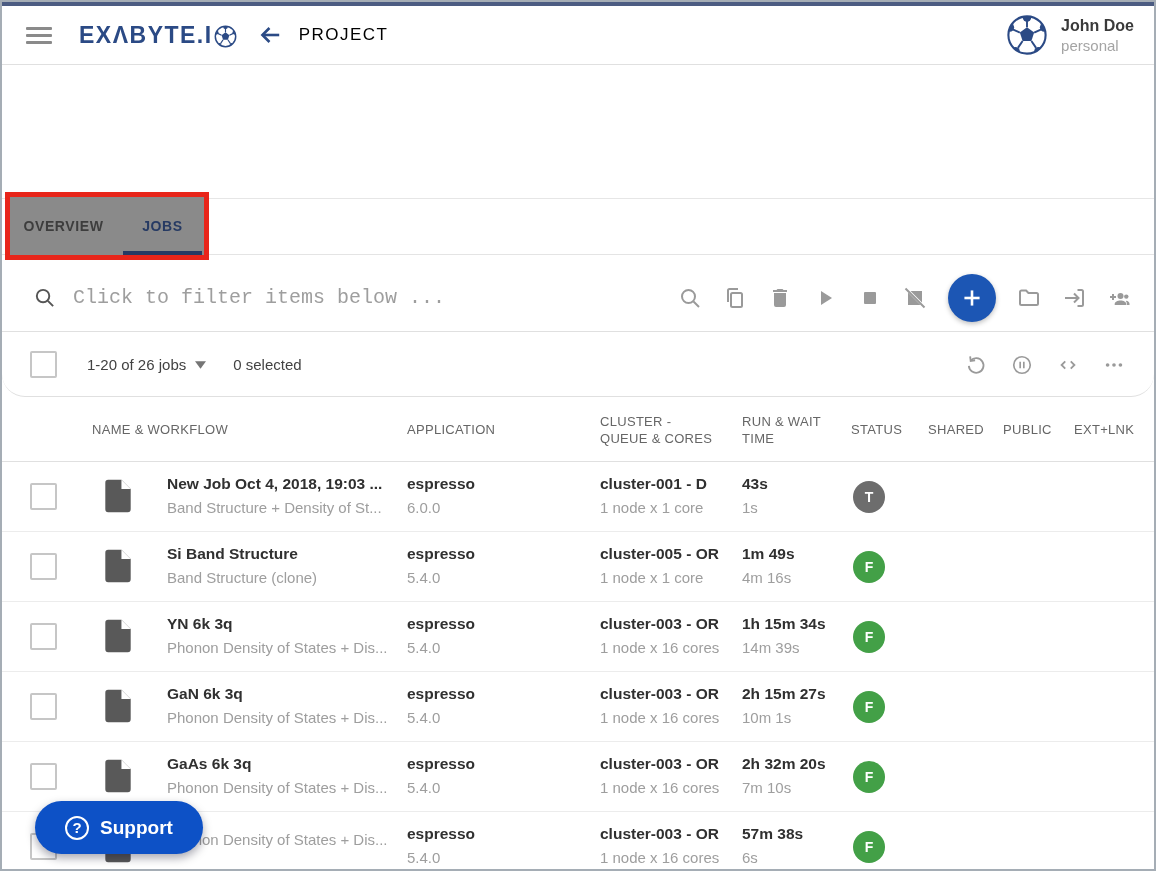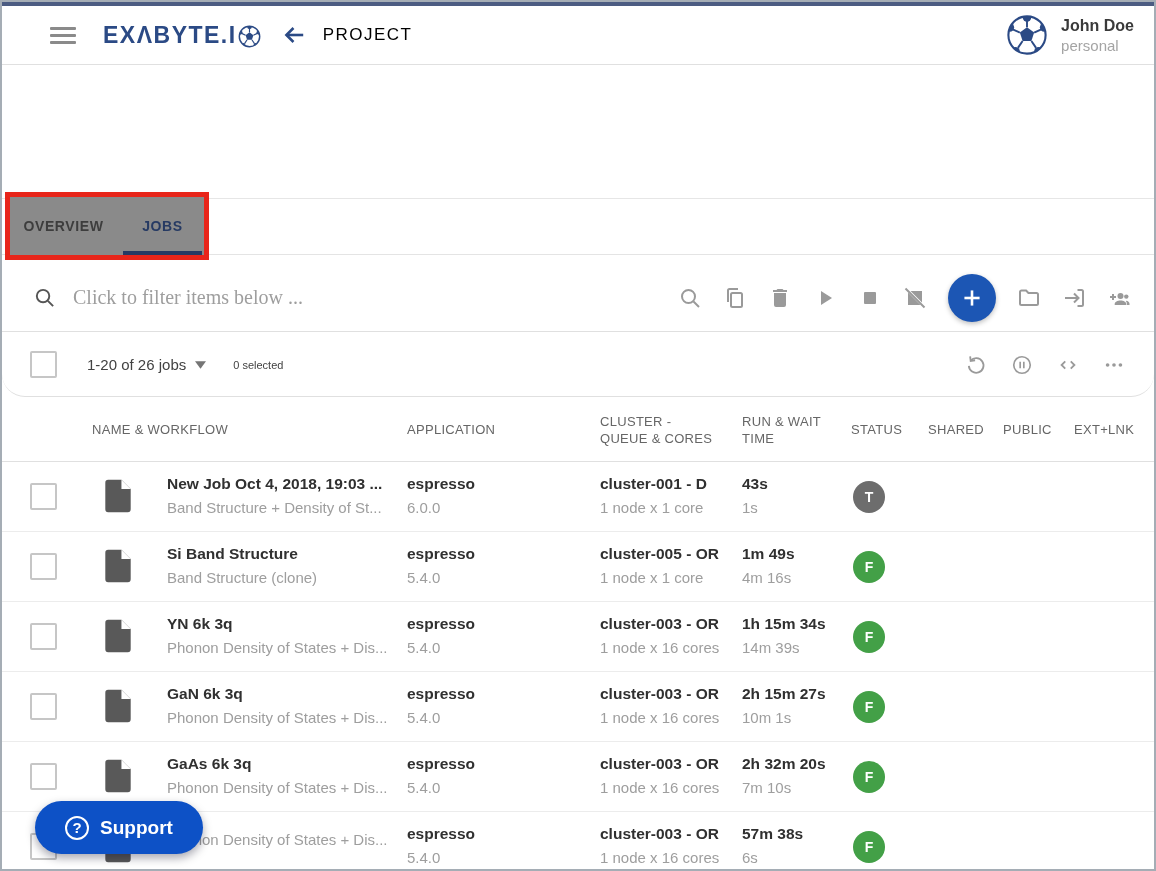--- a/index.html
+++ b/index.html
@@ -7,21 +7,21 @@
   body { font-family:"Liberation Sans", sans-serif; }
 
   .screen{
     position:relative; width:1156px; height:871px; background:#fff;
     border:2px solid #a5adb5; overflow:hidden;
   }
   .topstrip{ position:absolute; top:0; left:0; right:0; height:4px; background:#4c5c82; z-index:3; }
 
   
   .appbar{ position:absolute; top:4px; left:0; right:0; height:59px; background:#fff;
-    border-bottom:1px solid #e0e0e0; display:flex; align-items:center;padding-left:24px; }
+    border-bottom:1px solid #e0e0e0; display:flex; align-items:center; }
   .hamburger{ margin-left:24px; cursor:pointer; }
   .hamburger i{ display:block; width:26px; height:3px; background:#8a8a8a; margin:4px 0; border-radius:1px; }
   .logo{ margin-left:27px; display:flex; align-items:center; font-size:23px; font-weight:bold;
     letter-spacing:1.5px; color:#2b4a85; }
   .logo .ball{ width:23px; height:23px; margin-left:1px; margin-top:2px; }
   .backarrow{ width:26px; height:26px; margin-left:20px; color:#2b4a85; cursor:pointer; }
   .navtitle{ margin-left:16px; font-size:17px; letter-spacing:1.5px; color:#000000; }
   .userblock{ margin-left:auto; margin-right:20px; display:flex; align-items:center; gap:13px; }
   .avatar{ width:42px; height:42px; cursor:pointer; }
   .username{ font-size:16px; color:#3a3a3a; font-weight:bold; line-height:20px; }
@@ -48,39 +48,39 @@
     letter-spacing:0.6px; cursor:pointer; position:relative; }
   .tab.overview{ width:107px; color:#3d3d3d; }
   .tab.jobs{ width:79px; margin-left:6px; color:#263a63; }
   .tab .underline{ position:absolute; bottom:0; left:0; right:0; height:4px; background:#263a63; }
 
   
   .filterbar{ position:absolute; top:262px; left:0; right:0; height:68px; background:#fff;
     border-bottom:1px solid #e0e0e0; display:flex; align-items:center; }
   .searchglyph{ width:23px; height:23px; margin-left:31px; color:#555; }
   .filterinput{ margin-left:17px; border:none; outline:none; font-size:20px; color:#424242; width:430px;
-    font-family:Liberation Serif, serif; }
+    font-family:Liberation Mono, monospace; }
   .filterinput::placeholder{ color:#9e9e9e; }
   .tools{ margin-left:auto; margin-right:23px; display:flex; align-items:center; gap:21px; }
   .tool{ width:24px; height:24px; color:#9a9a9a; cursor:pointer; flex:0 0 auto; }
   .tool svg{ width:100%; height:100%; }
   .fab{ width:48px; height:48px; border-radius:50%; background:#1c56b4; border:none; cursor:pointer;
     display:flex; align-items:center; justify-content:center; box-shadow:0 2px 5px rgba(0,0,0,0.25); }
   .fab svg{ width:26px; height:26px; color:#fff; }
 
   
   .selectbar{ position:absolute; top:331px; left:0; right:0; height:64px; background:#fff;
     border-bottom:1px solid #e0e0e0; display:flex; align-items:center;border-radius:23px; }
   .checkbox{ display:inline-block; width:27px; height:27px; border:2px solid #c6c6c6; border-radius:2px;
     background:#fff; cursor:pointer; }
   .selectbar .checkbox{ margin-left:28px; }
   .rangectl{ margin-left:30px; display:flex; align-items:center; gap:9px; cursor:pointer; }
   .rangelabel{ font-size:15px; color:#424242; }
   .caret{ width:11px; height:8px; color:#757575; }
-  .selectedlabel{ margin-left:27px; font-size:11px; color:#424242; }
+  .selectedlabel{ margin-left:27px; font-size:15px; color:#424242; }
   .selecttools{ margin-left:auto; margin-right:29px; display:flex; align-items:center; gap:24px; }
   .selecttools .tool{ width:22px; height:22px; }
 
   
   .thead{ position:absolute; top:395px; left:0; right:0; height:65px; background:#fff;
     border-bottom:1px solid #e0e0e0; font-size:13px; color:#666; letter-spacing:0.3px; }
   .thead span{ position:absolute; }
   .h-center{ top:25px; }
   .h-name{ left:90px; }
   .h-app{ left:405px; }

